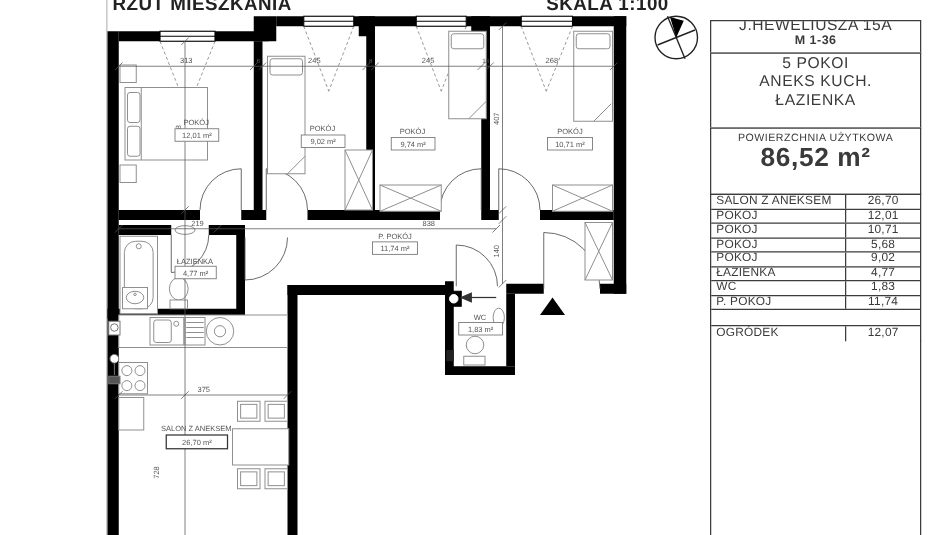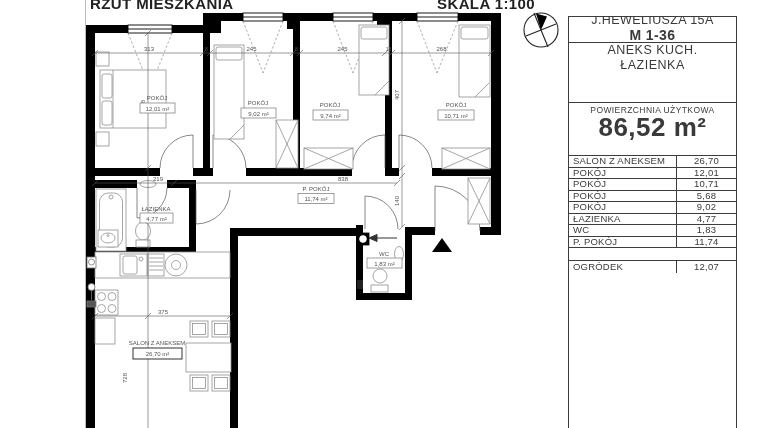--- a/index.html
+++ b/index.html
@@ -7,24 +7,24 @@
        font-family:"Liberation Sans", sans-serif;color:#3a3a3a;}
   .hdr{position:absolute;top:-5px;font-size:15px;font-weight:bold;letter-spacing:.4px;color:#222;white-space:nowrap;}
   #title{left:90px;}
   #scale{left:437px;}
   svg text{font-family:"Liberation Sans", sans-serif;}
   
   .panel{position:absolute;left:568px;top:0;width:169px;height:428px;}
   .pbox{box-sizing:border-box;border:1px solid #3c3c3c;margin-top:-1px;text-align:center;overflow:hidden;background:#fff;}
   .pbox:first-child{margin-top:16px;}
   .address{font-size:12.5px;letter-spacing:.4px;margin-top:-4px;white-space:nowrap;}
-  .unit{font-size:14px;font-weight:bold;letter-spacing:.4px;margin-top:0px;}
+  .unit{font-size:10px;font-weight:bold;letter-spacing:.4px;margin-top:0px;}
   .small-label{font-size:8.5px;letter-spacing:.4px;padding-top:2px;color:#3a3a3a;}
   .type-line{font-size:12.5px;letter-spacing:.5px;line-height:15px;}
-  .area-value{font-size:26px;font-weight:bold;letter-spacing:.5px;line-height:24px;}
+  .area-value{font-size:21px;font-weight:bold;letter-spacing:.5px;line-height:24px;}
   .ptable{box-sizing:border-box;margin-top:-1px;border-left:1px solid #3c3c3c;border-right:1px solid #3c3c3c;}
   .trow{display:flex;box-sizing:border-box;border-top:1px solid #3c3c3c;height:11.5px;font-size:9.5px;line-height:10.5px;letter-spacing:.2px;}
   .trow.thead{height:14px;line-height:13px;}
   .trow.last{border-bottom:1px solid #3c3c3c;}
   .tname{box-sizing:border-box;width:108px;border-right:1px solid #3c3c3c;text-align:left;padding-left:4px;overflow:hidden;white-space:nowrap;}
   .thead .tname{text-align:center;padding-left:0;}
   .tval{flex:1;text-align:center;overflow:hidden;}
   .trow.spacer{height:13px;}
   .trow.spacer .tname{border-right:none;}
   .trow.garden{height:13px;line-height:12px;align-items:center;}
@@ -326,20 +326,21 @@
     <polygon points="541,30 536,13.5 547,16.5" fill="#000" stroke="none"></polygon>
   </g>
 </svg>
 
 <div class="panel">
   <div class="pbox" style="height:27px;">
     <div class="address">J.HEWELIUSZA 15A</div>
     <div class="unit">M 1-36</div>
   </div>
   <div class="pbox" style="height:61px;">
+    <div class="type-line">5 POKOI</div>
     <div class="type-line">ANEKS KUCH.</div>
     <div class="type-line">ŁAZIENKA</div>
   </div>
   <div class="pbox" style="height:54px;">
     <div class="small-label">POWIERZCHNIA UŻYTKOWA</div>
     <div class="area-value">86,52 m²</div>
   </div>
   <div class="ptable">
     <div class="trow">
       <div class="tname">SALON Z ANEKSEM</div>

